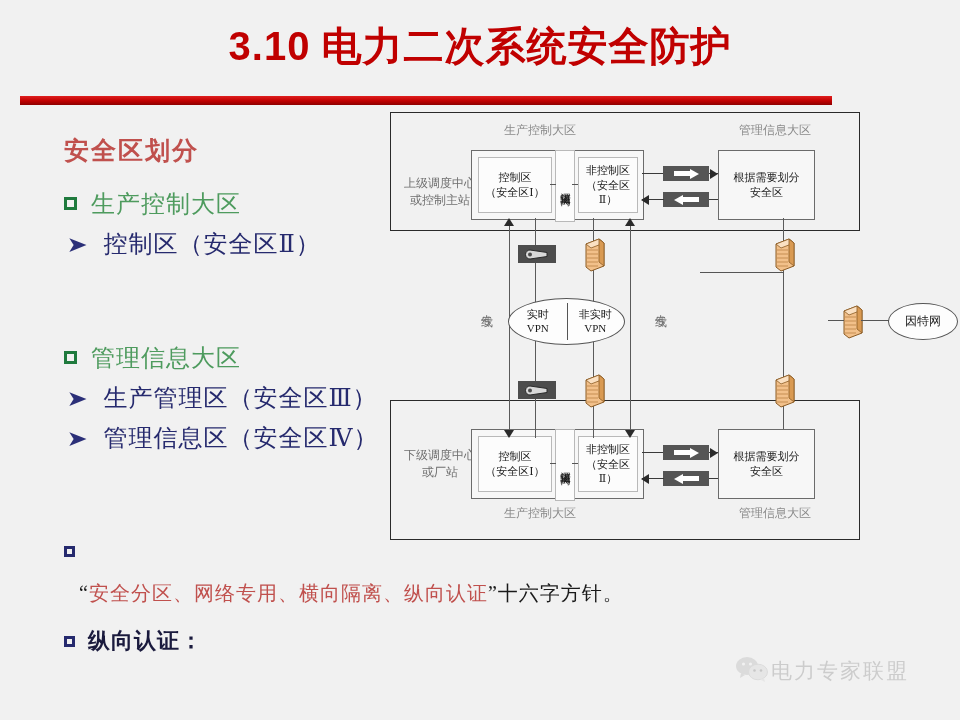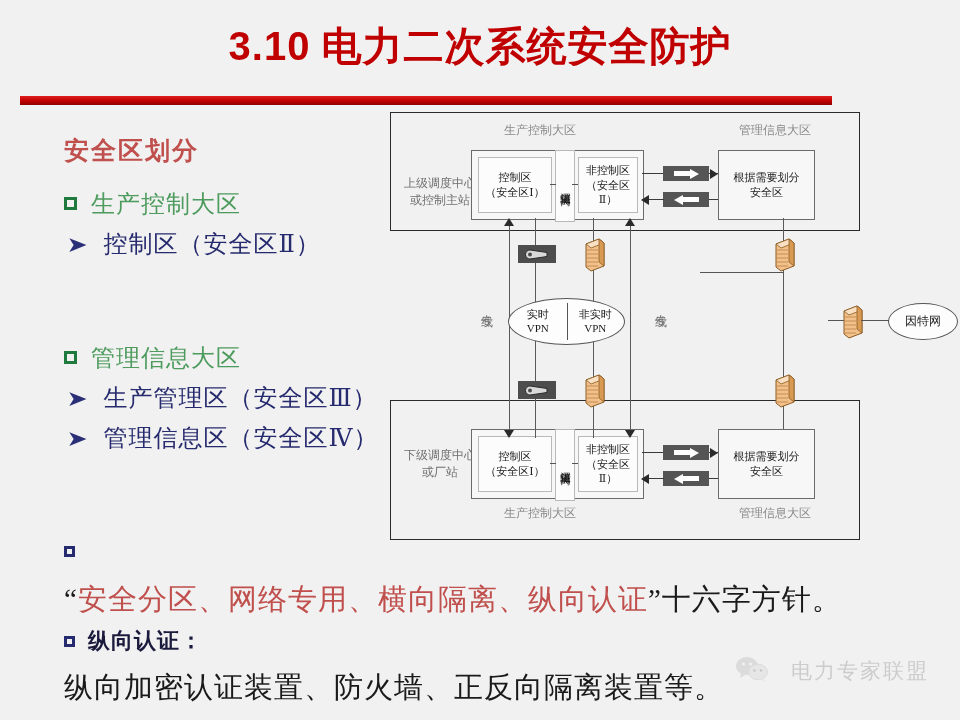--- a/index.html
+++ b/index.html
@@ -49,22 +49,22 @@
   
   .b-head{
     position:absolute;left:64px;
     font-size:22px;font-weight:bold;color:#1a1a3d;letter-spacing:1px;white-space:nowrap;
   }
   .b-head .sq{
     display:inline-block;width:11px;height:11px;
     border:3px solid #262a6e;margin-right:13px;vertical-align:1px;box-sizing:border-box;
   }
   .b-body{
-    position:absolute;left:64px;
-    font-size:29px;color:#1a1a1a;letter-spacing:1px;white-space:nowrap;
+    position:absolute;left:79px;
+    font-size:20px;color:#1a1a1a;letter-spacing:1px;white-space:nowrap;
   }
   .b-body .red{color:#c0504d;}
 
   
   .diagram{position:absolute;left:0;top:0;width:960px;height:720px;}
   .frame{
     position:absolute;border:1.5px solid #2a2a2a;background:transparent;
   }
   .zbox{
     position:absolute;border:1px solid #6b6b6b;background:#f7f7f7;
@@ -138,21 +138,21 @@
   }
   .encdev svg{display:block;}
 
   
   .fw{position:absolute;width:22px;height:34px;}
   .fw svg{display:block;}
 
   
   .wm{
     position:absolute;left:735px;top:655px;
-    display:flex;align-items:center;gap:22px;opacity:.42;
+    display:flex;align-items:center;gap:2px;opacity:.42;
   }
   .wm .wtext{
     font-size:21px;color:#9a9a9a;letter-spacing:2px;
     font-family:"Liberation Serif",serif;white-space:nowrap;
   }
 </style>
 </head>
 <body>
 
 <div class="slide">
@@ -184,21 +184,20 @@
 
   <div class="b-head" style="top:538px">
     <span class="sq"></span>
   </div>
   <div class="b-body" style="top:580px">
     <span>“</span><span class="red">安全分区、网络专用、横向隔离、纵向认证</span><span>”十六字方针。</span>
   </div>
   <div class="b-head" style="top:626px">
     <span class="sq"></span><span>纵向认证：</span>
   </div>
-  <div class="b-body" style="top:668px">纵向加密认证装置、防火墙、正反向隔离装置等。</div>
 
   <div class="diagram">
 
     <div class="frame" style="left:390px;top:112px;width:468px;height:117px;"></div>
 
     <div class="frame" style="left:390px;top:400px;width:468px;height:138px;"></div>
 
     <div class="capt" style="left:455px;top:122px;width:170px;">生产控制大区</div>
     <div class="capt" style="left:690px;top:122px;width:170px;">管理信息大区</div>
 

